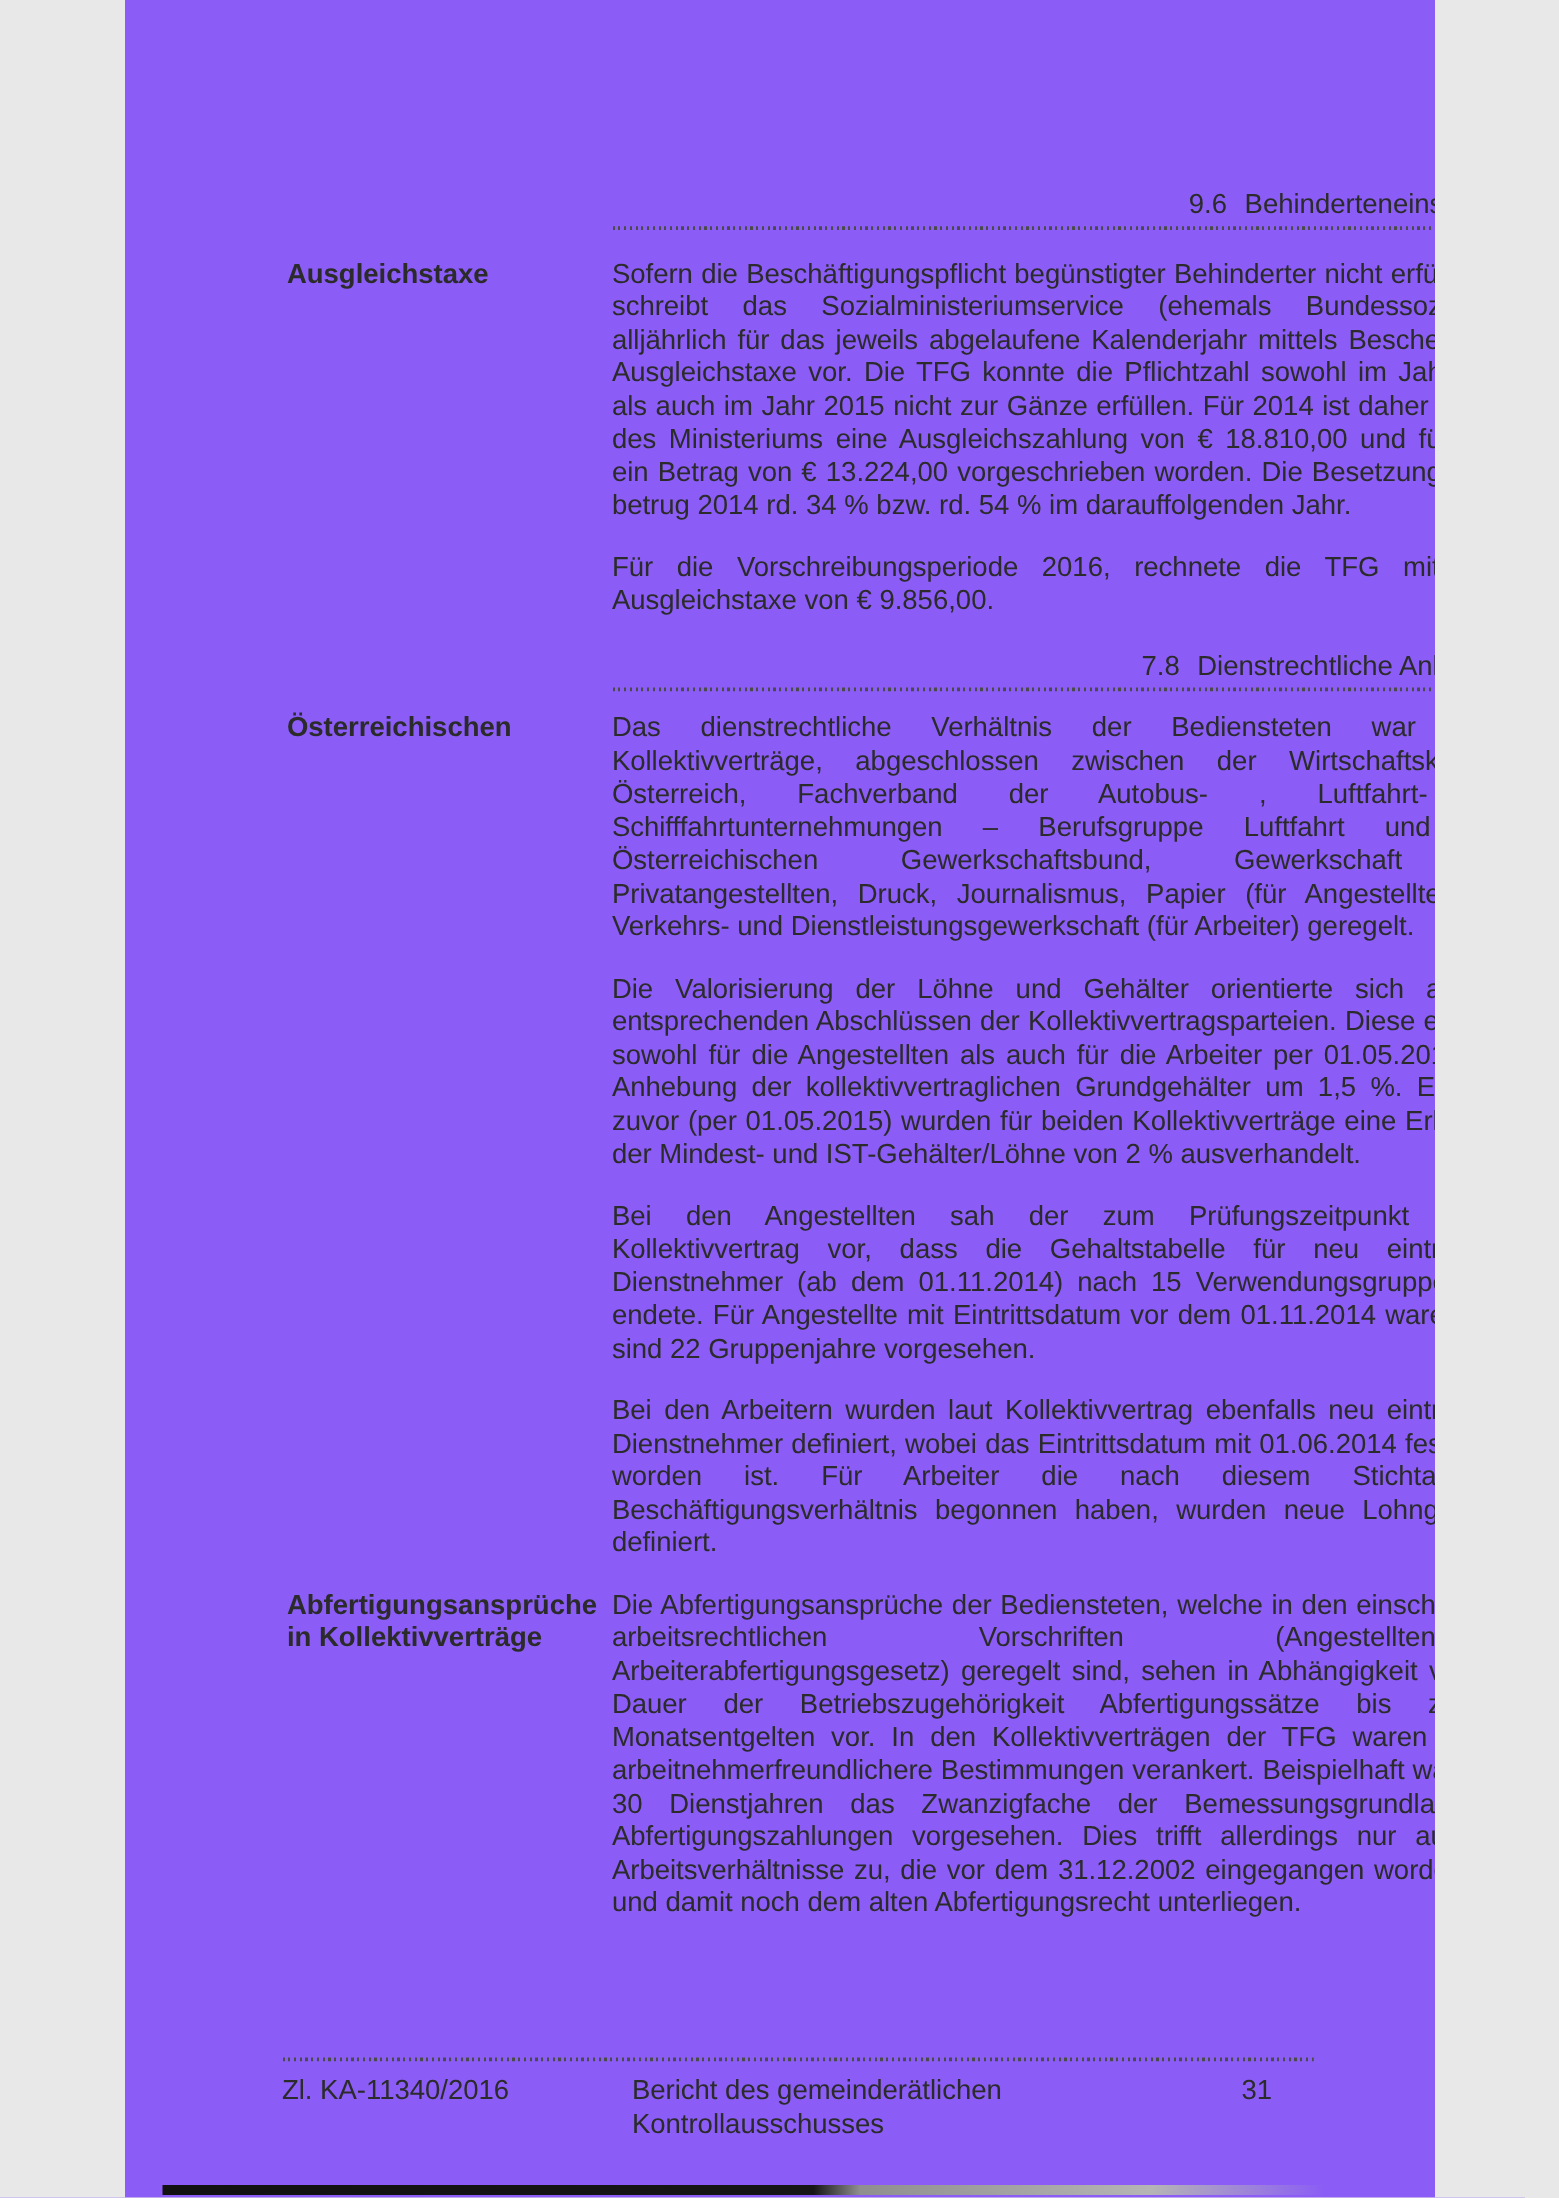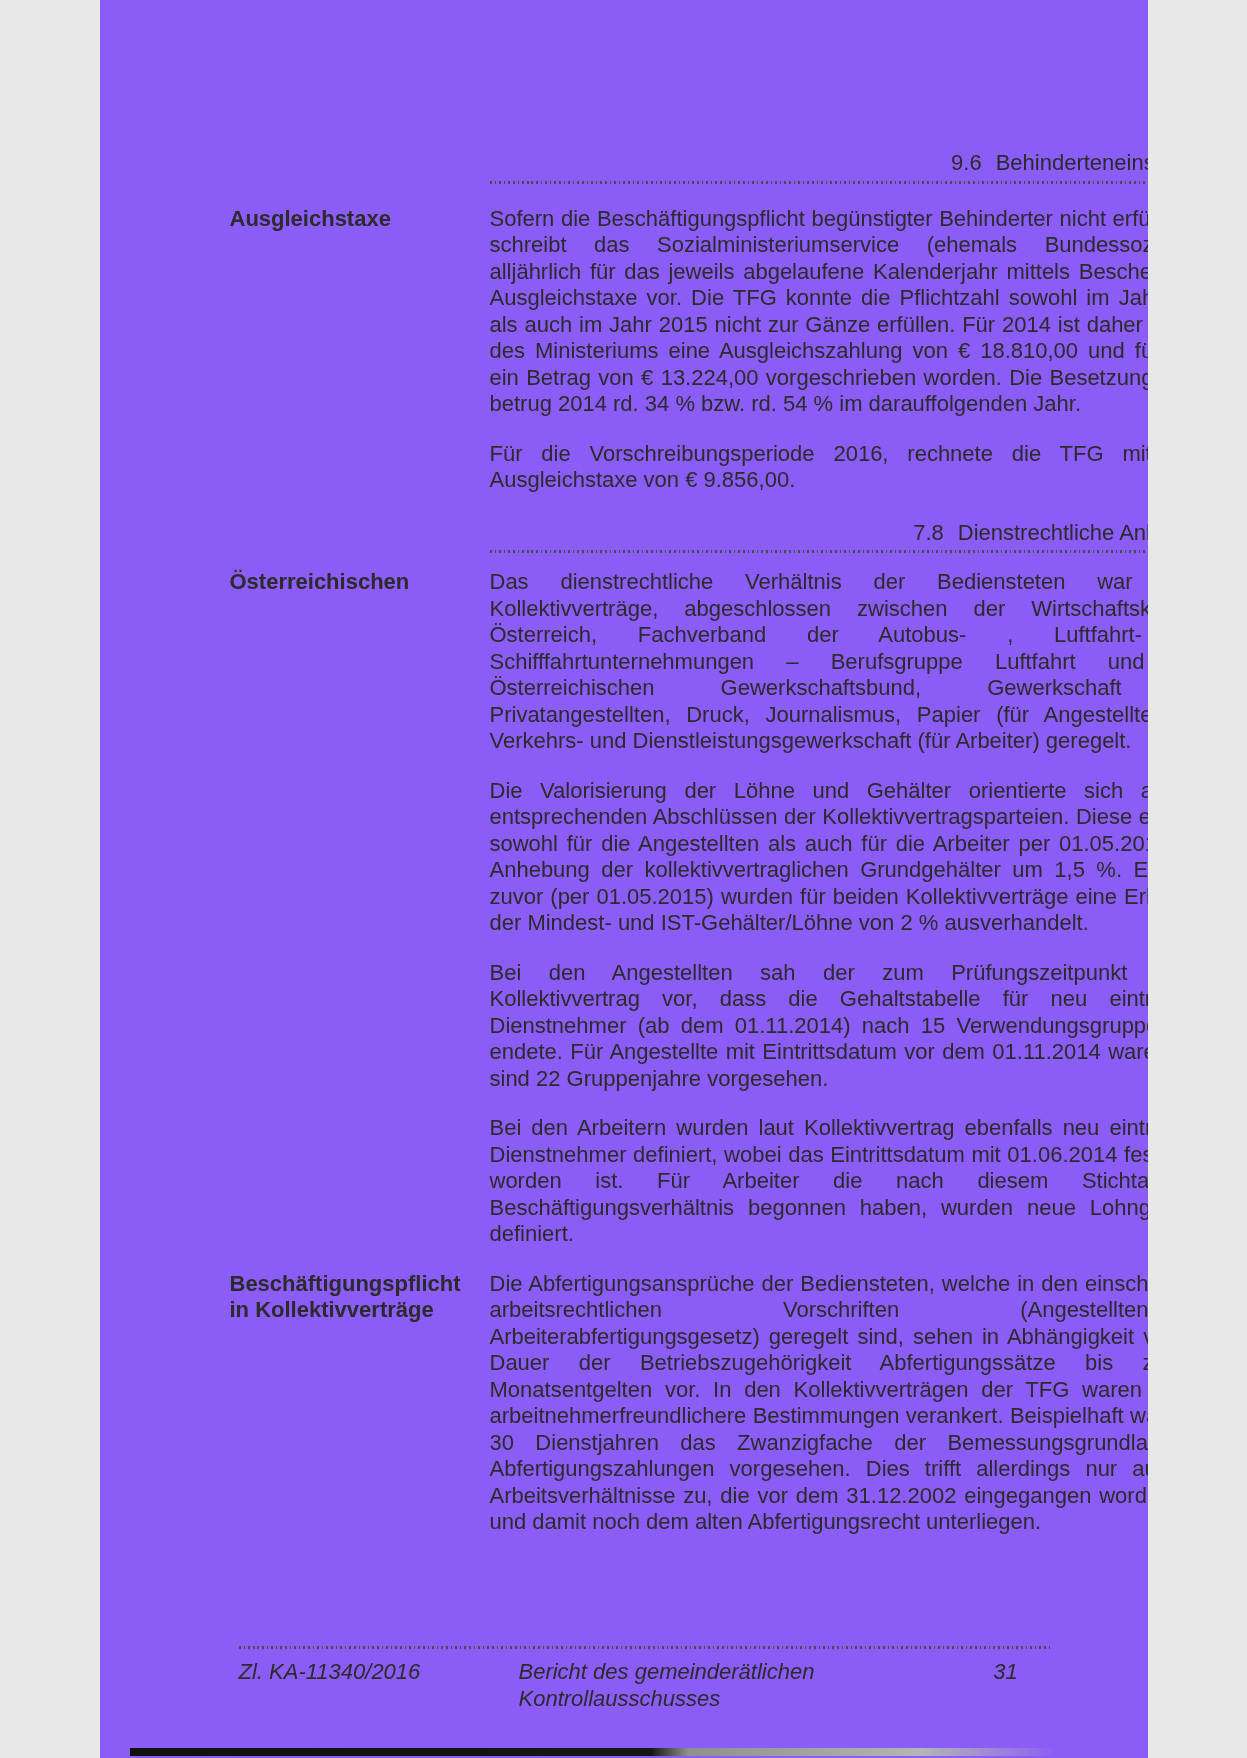--- a/index.html
+++ b/index.html
@@ -47,24 +47,23 @@
     padding-right: 30px;
     font-weight: bold;
   }
   .para {
     width: 730px;
     flex: 0 0 730px;
     text-align: justify;
   }
   .page-footer {
     position: absolute;
-    left: 139px;
+    left: 126px;
     right: 97px;
     top: 1646px;
-    font-style: italic;
   }
   .footer-rule {
     height: 3px;
     background-image: repeating-linear-gradient(90deg, #4a4a4a 0 1.7px, transparent 1.7px 4.6px);
   }
   .footer-row {
     margin-top: 10px;
     display: flex;
     align-items: baseline;
   }
@@ -123,21 +122,21 @@
         <div class="side-label"></div>
         <p class="para">Bei den Angestellten sah der zum Prüfungszeitpunkt gültige Kollektivvertrag vor, dass die Gehaltstabelle für neu eintretende Dienstnehmer (ab dem 01.11.2014) nach 15 Verwendungsgruppenjahre endete. Für Angestellte mit Eintrittsdatum vor dem 01.11.2014 waren bzw. sind 22 Gruppenjahre vorgesehen.</p>
       </div>
 
       <div class="block">
         <div class="side-label"></div>
         <p class="para">Bei den Arbeitern wurden laut Kollektivvertrag ebenfalls neu eintretende Dienstnehmer definiert, wobei das Eintrittsdatum mit 01.06.2014 festgelegt worden ist. Für Arbeiter die nach diesem Stichtag ihr Beschäftigungsverhältnis begonnen haben, wurden neue Lohngruppen definiert.</p>
       </div>
 
       <div class="block">
-        <div class="side-label">Beschäftigungspflicht in Kollektivverträge</div>
+        <div class="side-label">Abfertigungsansprüche in Kollektivverträge</div>
         <p class="para">Die Abfertigungsansprüche der Bediensteten, welche in den einschlägigen arbeitsrechtlichen Vorschriften (Angestelltengesetz, Arbeiterabfertigungsgesetz) geregelt sind, sehen in Abhängigkeit von der Dauer der Betriebszugehörigkeit Abfertigungssätze bis zu 12 Monatsentgelten vor. In den Kollektivverträgen der TFG waren jedoch arbeitnehmerfreundlichere Bestimmungen verankert. Beispielhaft war nach 30 Dienstjahren das Zwanzigfache der Bemessungsgrundlage für Abfertigungszahlungen vorgesehen. Dies trifft allerdings nur auf jene Arbeitsverhältnisse zu, die vor dem 31.12.2002 eingegangen worden sind und damit noch dem alten Abfertigungsrecht unterliegen.</p>
       </div>
     </section>
 
   </div>
 
   <footer class="page-footer">
     <div class="footer-rule"></div>
     <div class="footer-row">
       <span class="footer-ref">Zl. KA-11340/2016</span>

